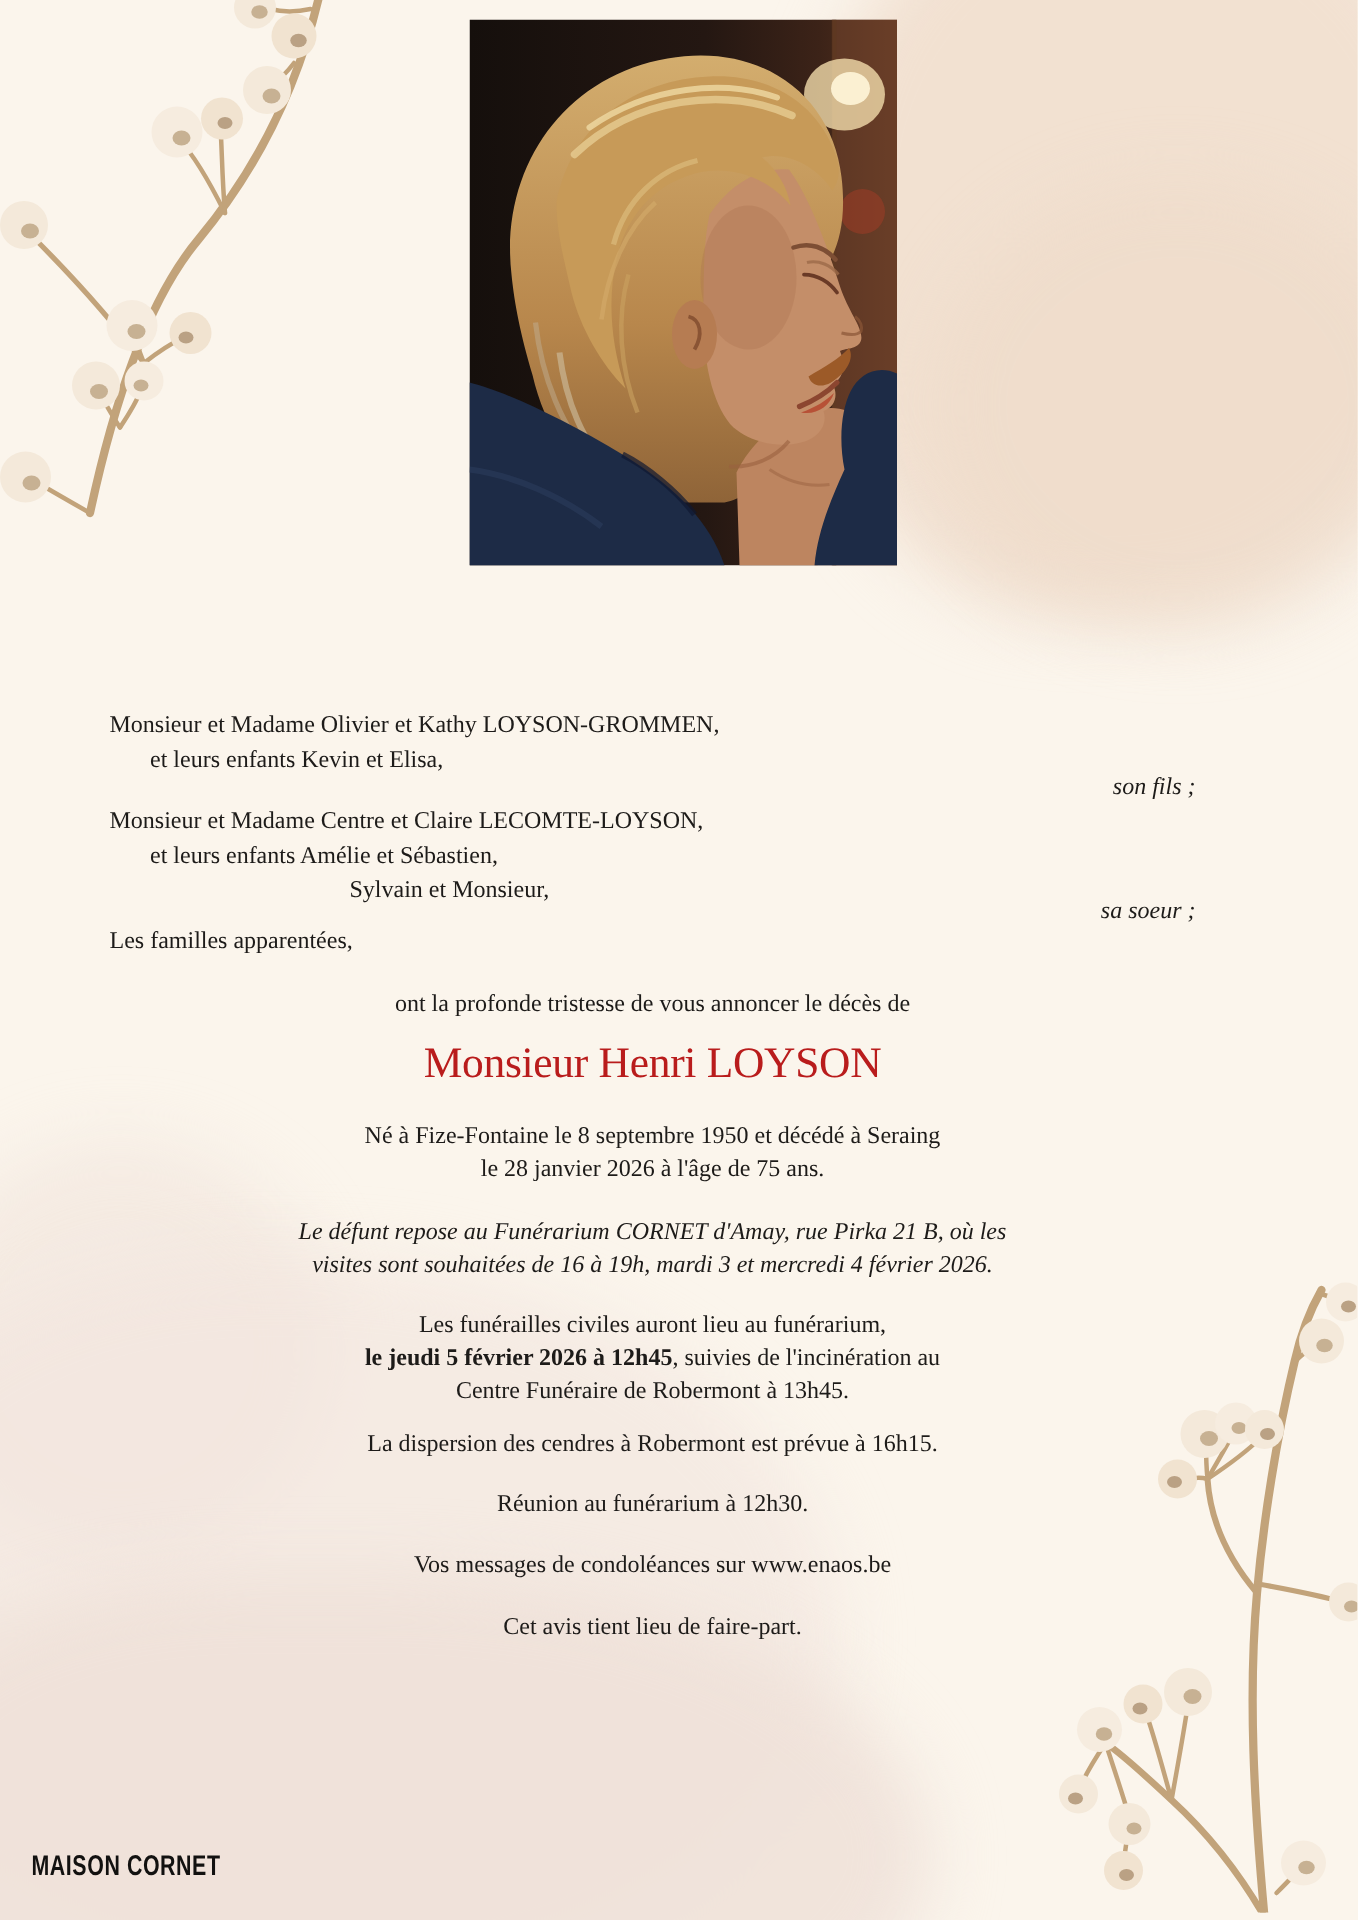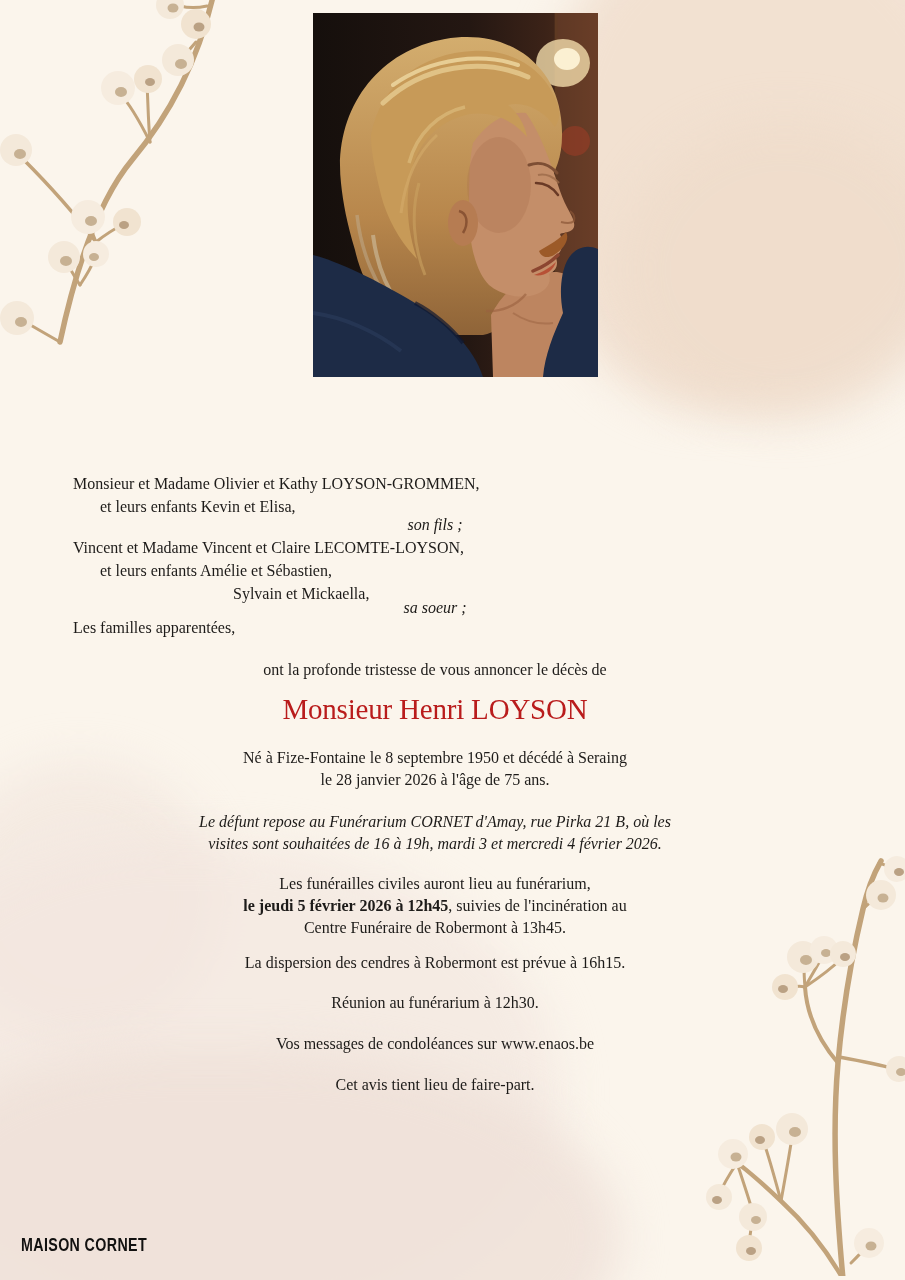--- a/index.html
+++ b/index.html
@@ -29,21 +29,21 @@
 
   
   .floral-tl{left:0;top:0;z-index:3;}
   .floral-br{right:0;bottom:0;z-index:3;}
 
   
   .textlayer{z-index:6;font-size:16px;line-height:22px;}
   .family{left:73px;top:472px;width:757px;line-height:23px;}
   .ind1{padding-left:27px;}
   .ind2{padding-left:160px;}
-  .relation{text-align:center;padding-right:33px;font-style:italic;}
+  .relation{text-align:right;padding-right:33px;font-style:italic;}
   .rel-son{margin-top:-5px;}
   .after-rel{margin-top:0;}
   .rel-sister{margin-top:-9px;}
   .fam-last{margin-top:-3px;}
 
   .centered{left:40px;width:790px;text-align:center;}
   .intro{top:659px;}
   .deceased{top:692px;font-size:29px;font-weight:normal;line-height:34px;letter-spacing:-0.2px;color:#b91c1c;}
   .birth{top:747px;}
   .repose{top:811px;font-style:italic;}
@@ -235,23 +235,23 @@
   <path d="M285,364 L285,236 C272,230 260,236 254,248 C248,260 246,280 250,300 C240,322 232,342 230,364 Z" fill="#1d2b46"></path>
   <path d="M102,290 C118,298 138,314 150,330" stroke="#0f1830" stroke-width="4" fill="none" opacity="0.7"></path>
   <path d="M0,300 C30,304 62,318 88,338" stroke="#2b3c5c" stroke-width="4" fill="none" opacity="0.6"></path>
 </svg>
 </div>
 
 <div class="layer textlayer family">
   <div>Monsieur et Madame Olivier et Kathy LOYSON-GROMMEN,</div>
   <div class="ind1">et leurs enfants Kevin et Elisa,</div>
   <div class="relation rel-son">son fils ;</div>
-  <div class="after-rel">Vincent et Madame Vincent et Claire LECOMTE-LOYSON,</div>
+  <div class="after-rel">Monsieur et Madame Centre et Claire LECOMTE-LOYSON,</div>
   <div class="ind1">et leurs enfants Amélie et Sébastien,</div>
-  <div class="ind2">Sylvain et Mickaella,</div>
+  <div class="ind2">Sylvain et Monsieur,</div>
   <div class="relation rel-sister">sa soeur ;</div>
   <div class="fam-last">Les familles apparentées,</div>
 </div>
 
 <div class="layer textlayer centered intro">ont la profonde tristesse de vous annoncer le décès de</div>
 <div class="layer textlayer centered deceased">Monsieur Henri LOYSON</div>
 <div class="layer textlayer centered birth">
   <div>Né à Fize-Fontaine le 8 septembre 1950 et décédé à Seraing</div>
   <div>le 28 janvier 2026 à l'âge de 75 ans.</div>
 </div>

